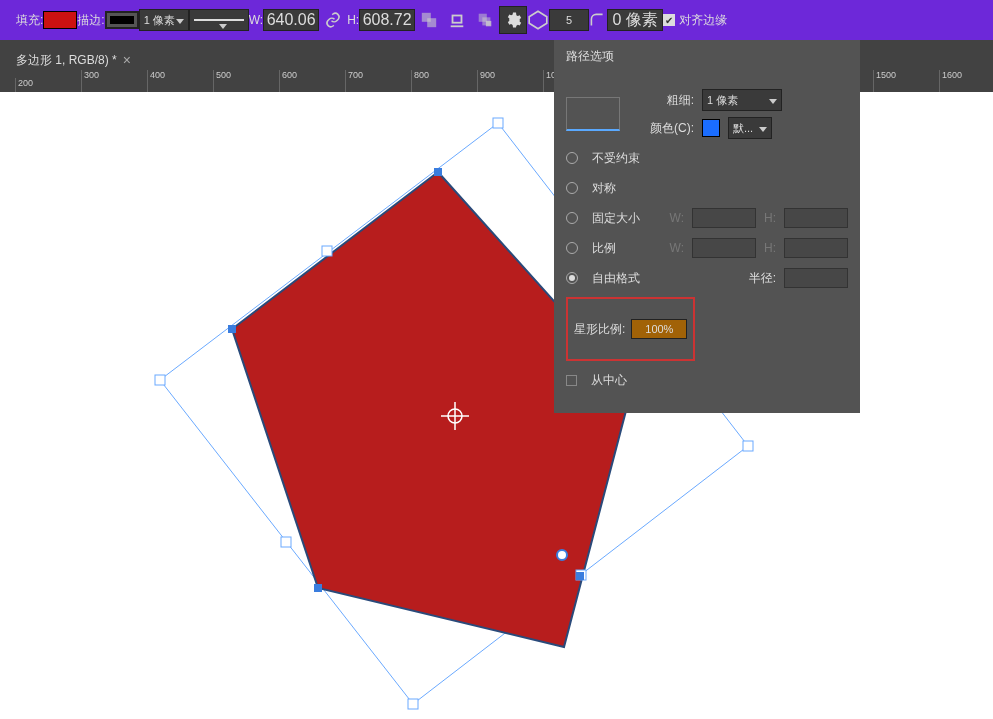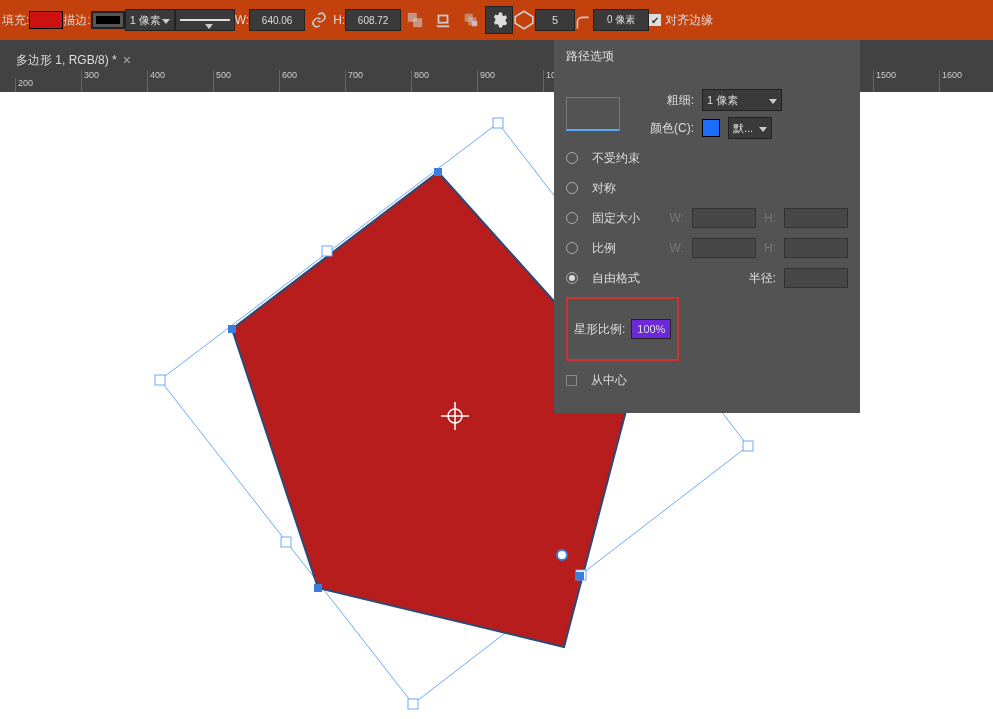--- a/index.html
+++ b/index.html
@@ -1,33 +1,33 @@
 <!DOCTYPE html>
 <html><head>
 <meta charset="utf-8">
 <style>
   * { box-sizing: border-box; margin: 0; padding: 0; font-family: "Microsoft YaHei", Arial, sans-serif; }
   body { width: 993px; height: 719px; background: #fff; overflow: hidden; position: relative; }
-  .toolbar { height: 40px; background: #c2410c; display: flex; align-items: center; padding: 0 2px; color: #ddd; font-size: 12px; }
+  .toolbar { height: 40px; background: #6d28d9; display: flex; align-items: center; padding: 0 16px; color: #ddd; font-size: 12px; }
   .toolbar .lbl { white-space: nowrap; }
   .fill-swatch { width: 34px; height: 18px; background: #c11; border: 1px solid #000; }
   .stroke-swatch { width: 34px; height: 18px; background: #000; border: 2px solid #222; box-shadow: inset 0 0 0 3px #555; }
   .sel { width: 50px; height: 22px; background: #3a3a3a; border: 1px solid #222; color: #ddd; font-size: 11px; display: flex; align-items: center; padding: 0 4px; justify-content: space-between; position: relative; }
   .chev::after { content: ''; border-left: 4px solid transparent; border-right: 4px solid transparent; border-top: 5px solid #ccc; display: inline-block; }
   .stroke-line { width: 60px; height: 22px; background: #3a3a3a; border: 1px solid #222; display: flex; align-items: center; justify-content: center; }
   .stroke-line span { width: 44px; height: 2px; background: #ddd; }
-  .numin { width: 56px; height: 22px; background: #3a3a3a; border: 1px solid #222; color: #ddd; font-size: 10px; text-align: center; }
+  .numin { width: 56px; height: 22px; background: #3a3a3a; border: 1px solid #222; color: #ddd; font-size: 16px; text-align: center; }
   .link-icon svg { width: 16px; height: 16px; }
   .tb-icon { width: 28px; height: 28px; display: flex; align-items: center; justify-content: center; cursor: pointer; }
   .tb-icon.active { background: #3a3a3a; border: 1px solid #222; }
   .tb-icon svg { width: 18px; height: 18px; }
   .sides-box { display: flex; align-items: center; }
   .sides-box .hex { width: 22px; height: 22px; display: flex; align-items: center; justify-content: center; }
   .sides-box input { width: 40px; height: 22px; background: #3a3a3a; border: 1px solid #222; color: #ddd; font-size: 11px; text-align: center; }
-  .radius-box { display: flex; align-items: flex-end; gap: 2px; }
+  .radius-box { display: flex; align-items: center; gap: 2px; }
   .radius-box svg { width: 16px; height: 16px; }
   .checkbox { display: flex; align-items: center; gap: 4px; }
   .checkbox .cb { width: 12px; height: 12px; background: #ddd; display: flex; align-items: center; justify-content: center; font-size: 10px; color: #333; }
 
   .tabbar { height: 30px; background: #424242; display: flex; align-items: center; padding: 0 8px; color: #ddd; font-size: 12px; }
   .tab { padding: 12px 8px; height: 100%; display: flex; gap: 6px; }
   .tab .close { color: #aaa; cursor: pointer; font-size: 14px; }
 
   .ruler { height: 22px; background: #424242; position: relative; color: #ccc; font-size: 9px; overflow: hidden; }
   .ruler .tick { position: absolute; top: 0; height: 100%; border-left: 1px solid #666; padding-left: 2px; }
@@ -37,21 +37,21 @@
 
   .panel { position: absolute; top: 40px; left: 554px; width: 306px; background: #535353; color: #ddd; font-size: 12px; padding: 8px 12px 14px 12px; }
   .panel .title { margin-bottom: 24px; }
   .row { display: flex; align-items: center; gap: 8px; margin-bottom: 8px; min-height: 22px; }
   .thumb { width: 54px; height: 34px; border: 1px solid #777; border-bottom: 2px solid #5aa9ff; margin-right: 8px; }
   .panel .sel { width: 80px; }
   .color-swatch { width: 18px; height: 18px; background: #1a6dff; border: 1px solid #000; }
   .panel .plabel { width: 58px; text-align: right; }
   .radio { width: 12px; height: 12px; border-radius: 50%; border: 1px solid #aaa; display: inline-flex; align-items: center; justify-content: center; margin-right: 6px; }
   .radio.sel-r::after { content:''; width:6px; height:6px; background:#ddd; border-radius:50%; }
-  .panel input.pin { width: 40px; height: 20px; background: #6d28d9; border: 1px solid #222; color: #ddd; font-size: 11px; text-align: center; }
+  .panel input.pin { width: 56px; height: 20px; background: #a16207; border: 1px solid #222; color: #ddd; font-size: 11px; text-align: center; }
   .wbox { width: 64px; height: 20px; background: #474747; border: 1px solid #333; }
   .dimmed { color: #777; }
   .star-ratio { border: 2px solid #c33; padding: 20px 6px; display: inline-flex; align-items: center; gap: 6px; }
   .cb2 { width: 11px; height: 11px; border: 1px solid #888; display: inline-block; margin-right: 6px; }
 </style>
 </head>
 <body>
 
 <div class="toolbar">
   <span class="lbl">填充:</span>

